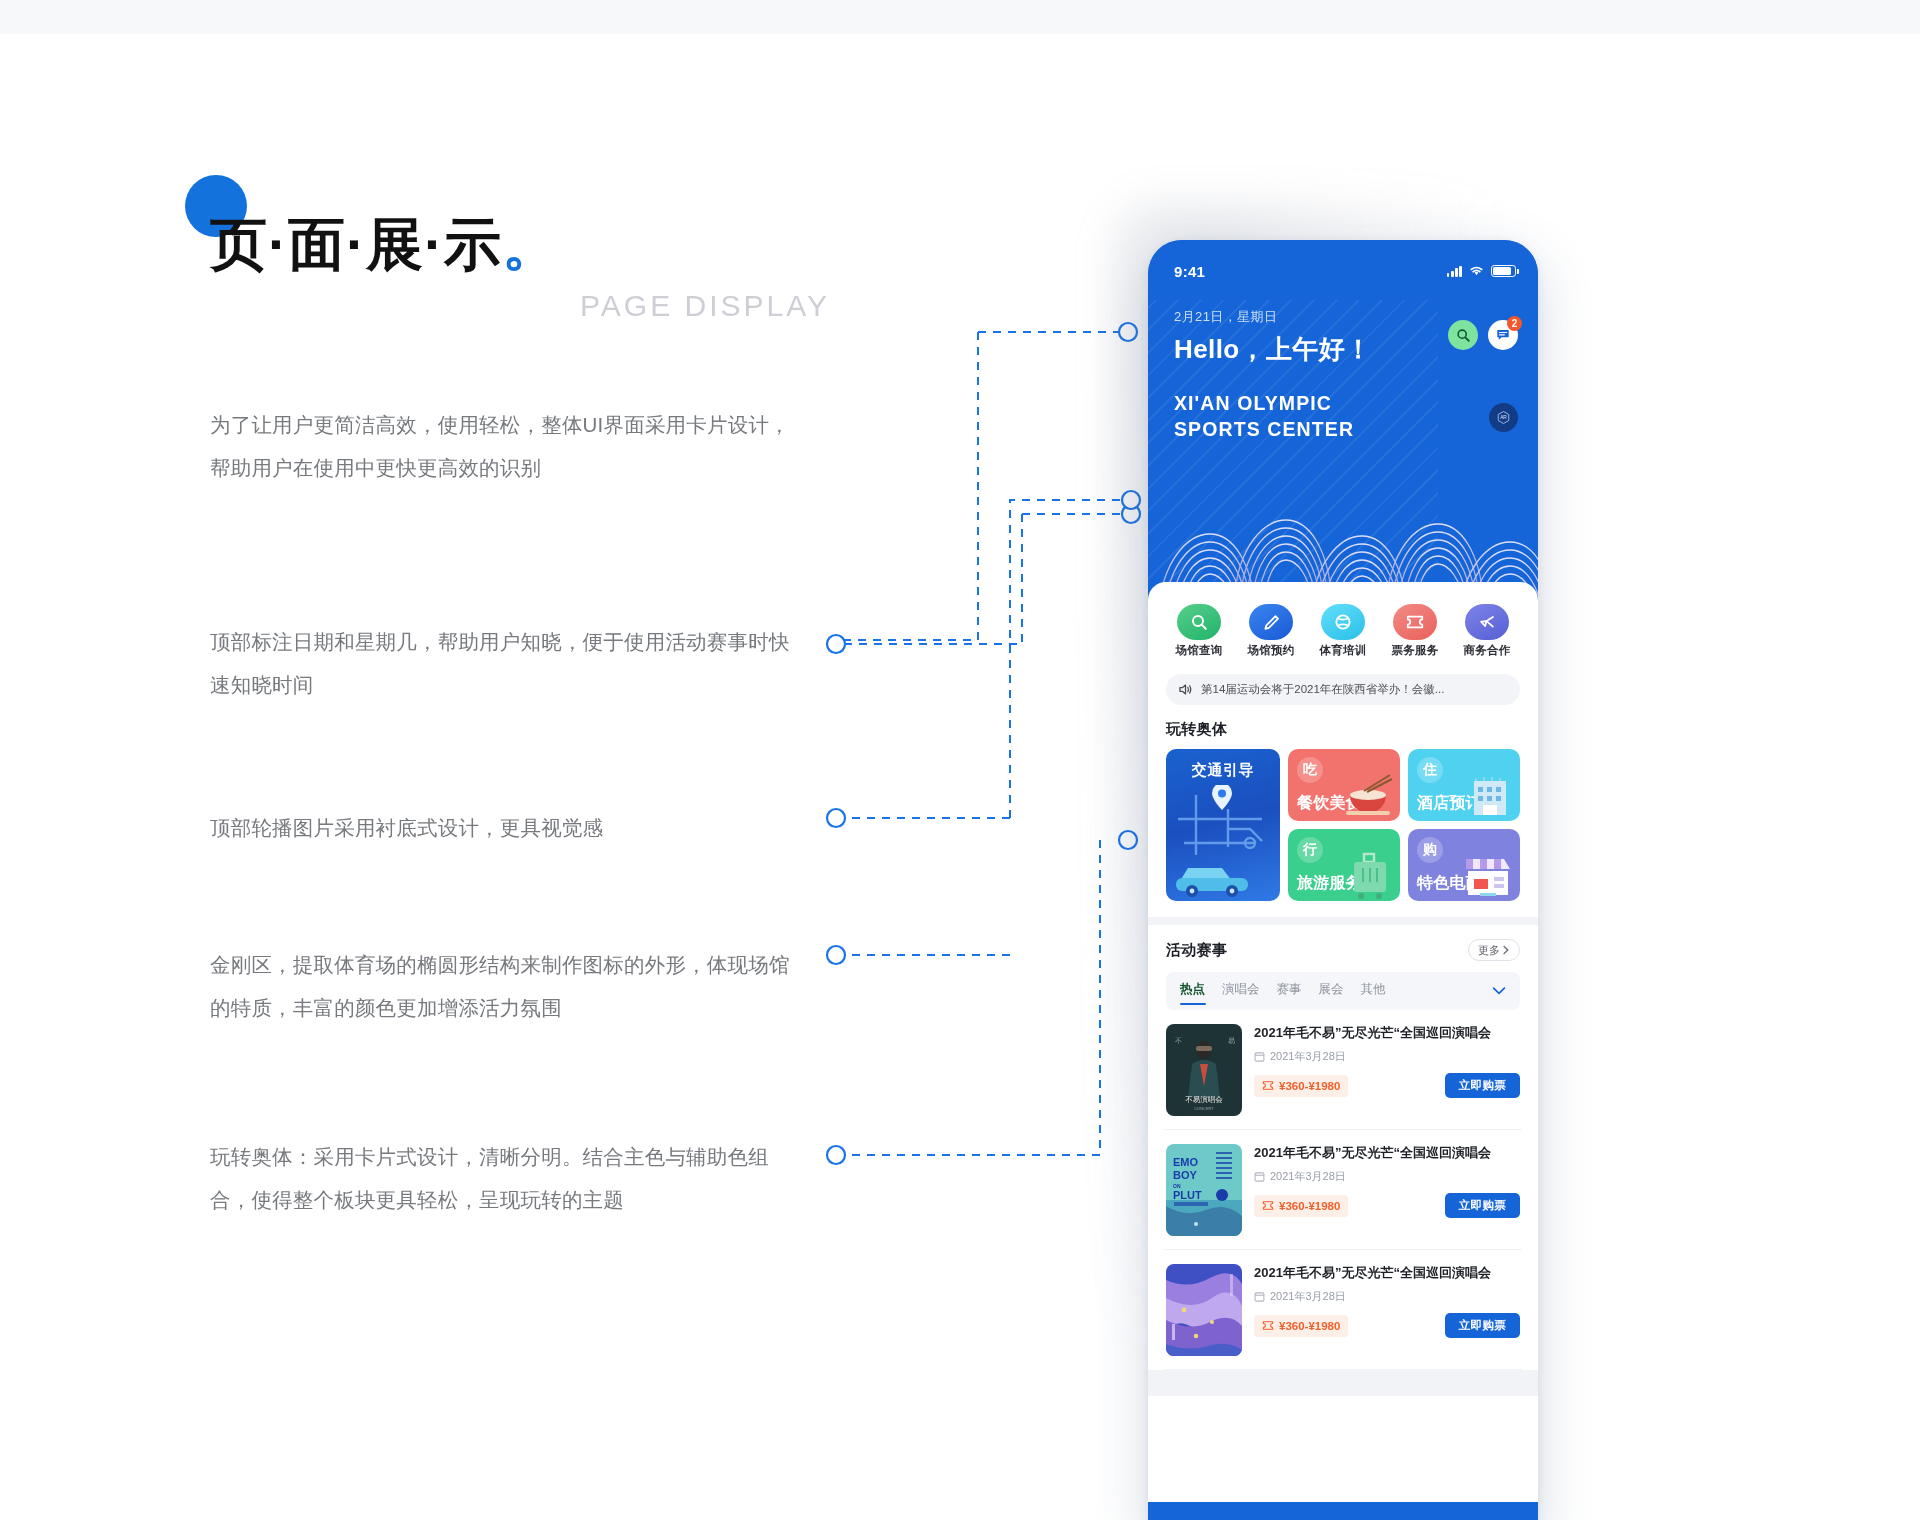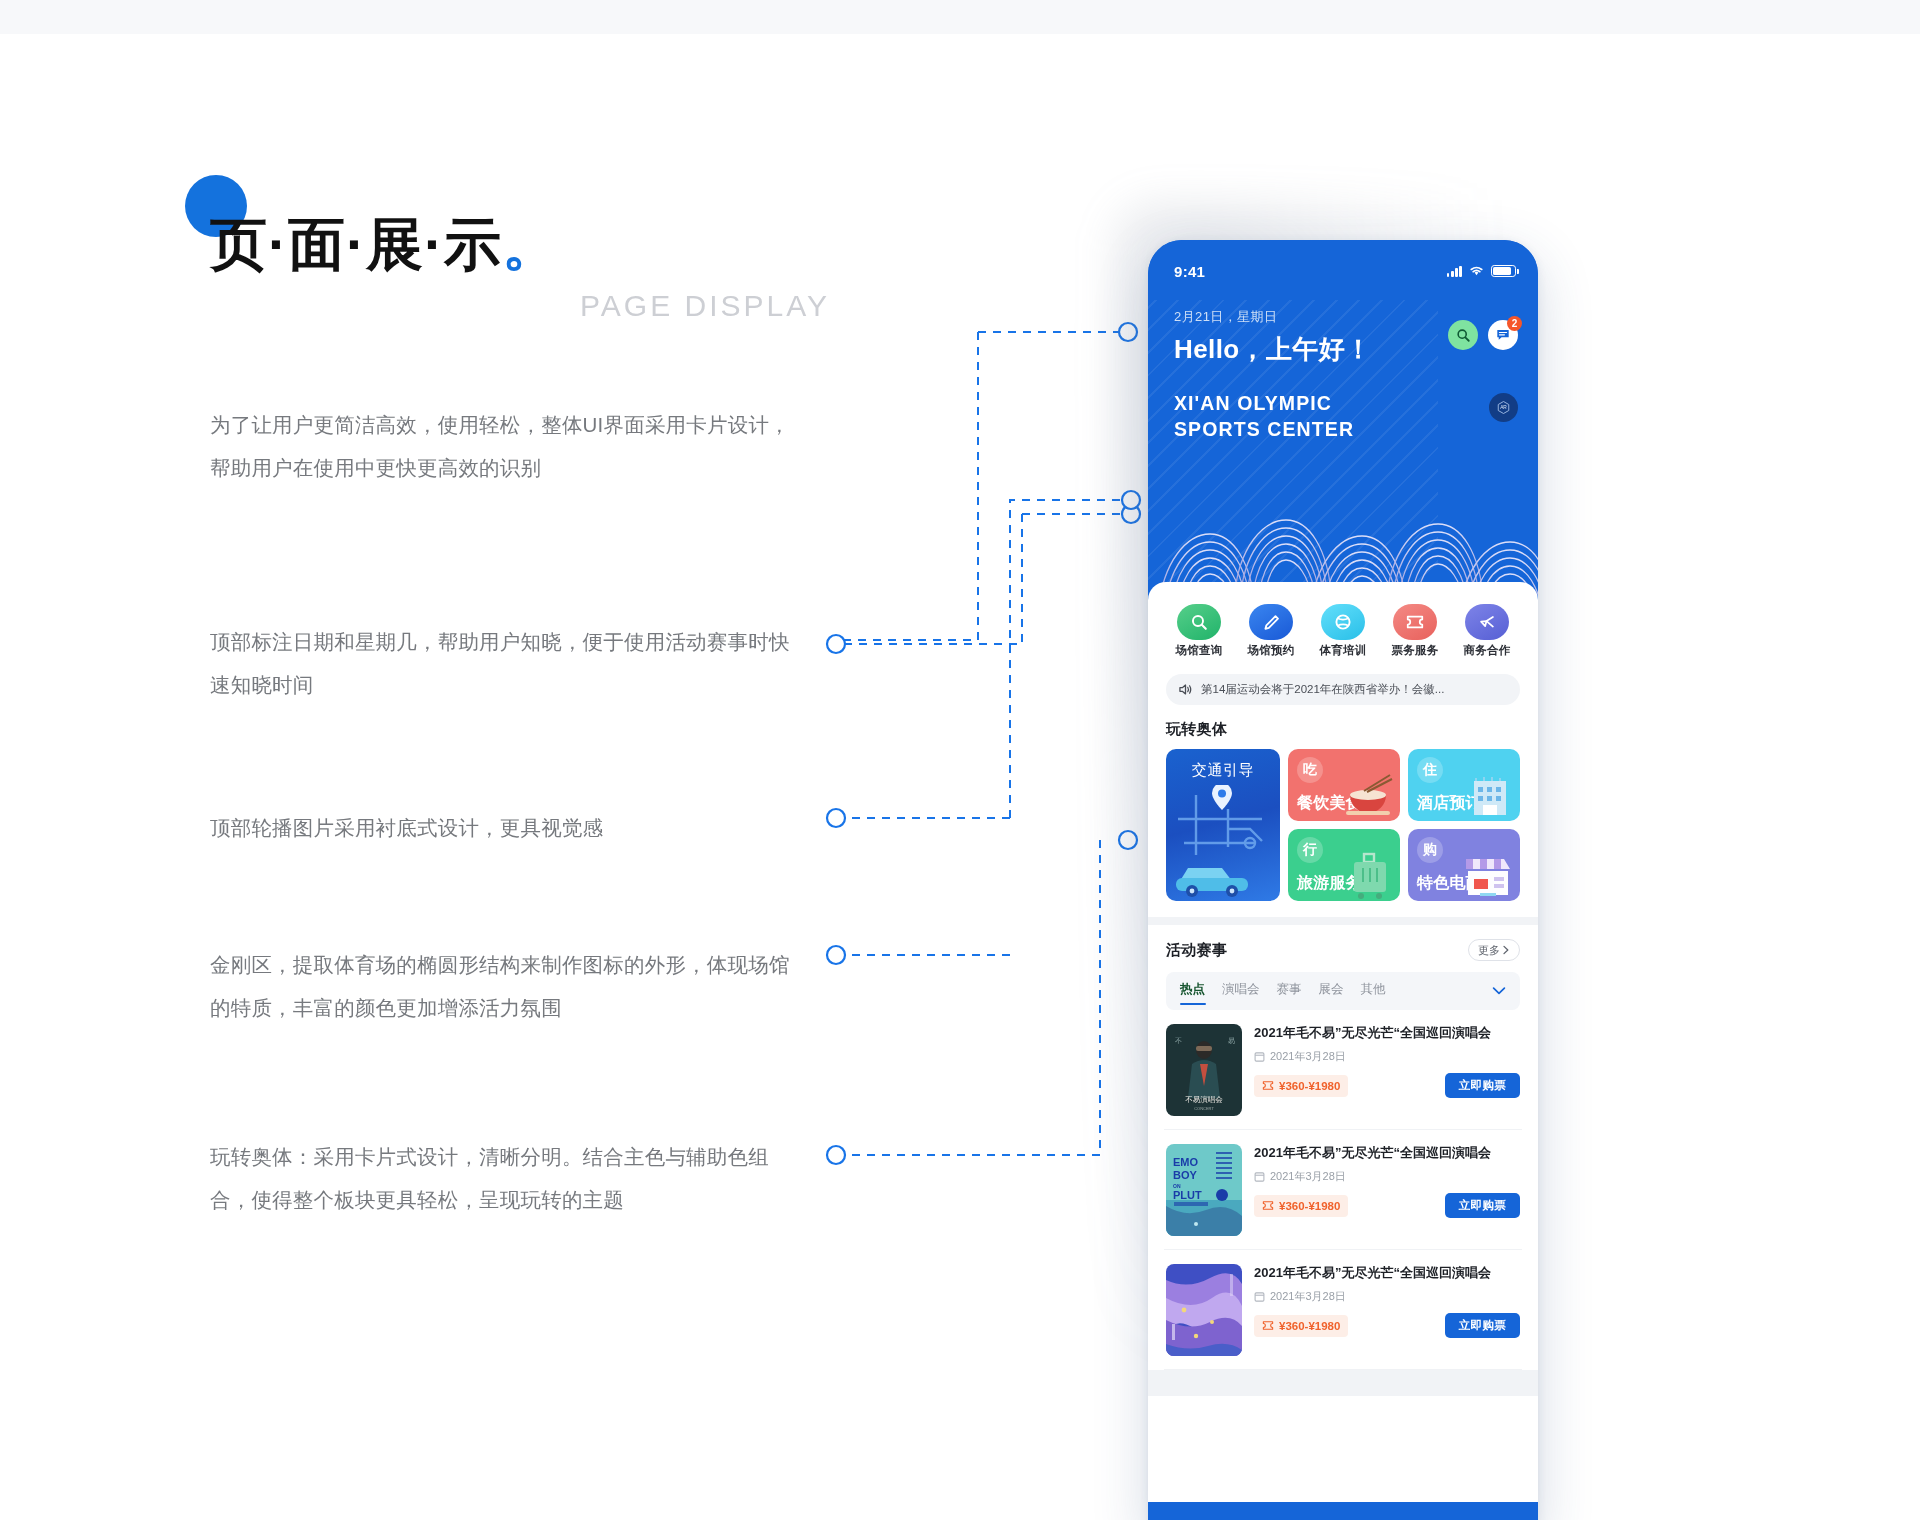--- a/index.html
+++ b/index.html
@@ -99,21 +99,21 @@
     width:30px; height:30px; border-radius:50%;
     display:flex; align-items:center; justify-content:center; position:relative;
   }
   .circ-green { background:#7fe3a0; }
   .circ-white { background:#ffffff; }
   .badge {
     position:absolute; right:-4px; top:-4px; min-width:15px; height:15px;
     border-radius:8px; background:#f5562a; color:#fff; font-size:10px;
     display:flex; align-items:center; justify-content:center; padding:0 3px; font-weight:bold;
   }
-  .brand-row { position:relative; display:flex; justify-content:space-between; align-items:flex-start; padding:24px 20px 0 26px; }
+  .brand-row { position:relative; display:flex; justify-content:space-between; align-items:center; padding:24px 20px 0 26px; }
   .brand {
     font-size:19.5px; font-weight:bold; color:#fff; line-height:1.32;
     letter-spacing:1.1px;
   }
   .ar-btn {
     width:29px; height:29px; border-radius:50%; background:#123d86;
     display:flex; align-items:center; justify-content:center; margin-top:2px;
   }
   .ar-hex { width:15px; height:15px; }
 
@@ -148,21 +148,21 @@
   .notice-txt { font-size:11.5px; color:#4a4e56; white-space:nowrap; overflow:hidden; text-overflow:ellipsis; }
 
   .sec-title { margin:15px 2px 10px 2px; font-size:15px; font-weight:bold; color:#1d2026; letter-spacing:0.3px; }
 
   .play-grid { display:flex; gap:8px; padding:0 2px; }
   .play-left {
     width:114px; height:152px; border-radius:10px;
     background:linear-gradient(165deg,#1a62cf 0%,#1b4fc0 48%,#2f7ae6 100%);
     position:relative; overflow:hidden; padding:12px 0 0 0;
   }
-  .play-left .pl-title { text-align:center; color:#fff; font-size:15px; font-weight:normal; letter-spacing:0.6px; }
+  .play-left .pl-title { text-align:center; color:#fff; font-size:15px; font-weight:bold; letter-spacing:0.6px; }
   .play-right { flex:1; display:grid; grid-template-columns:1fr 1fr; grid-template-rows:72px 72px; gap:8px; }
   .pcard { border-radius:10px; position:relative; overflow:hidden; padding:8px 0 0 9px; }
   .pc-eat{background:#f2726e;} .pc-stay{background:#4fd2f0;}
   .pc-go{background:#3bcf8e;} .pc-buy{background:#8082e0;}
   .pc-badge {
     width:26px; height:26px; border-radius:50%;
     background:rgba(255,255,255,0.22);
     display:flex; align-items:center; justify-content:center;
     color:#fff; font-size:14px; font-weight:bold;
   }

